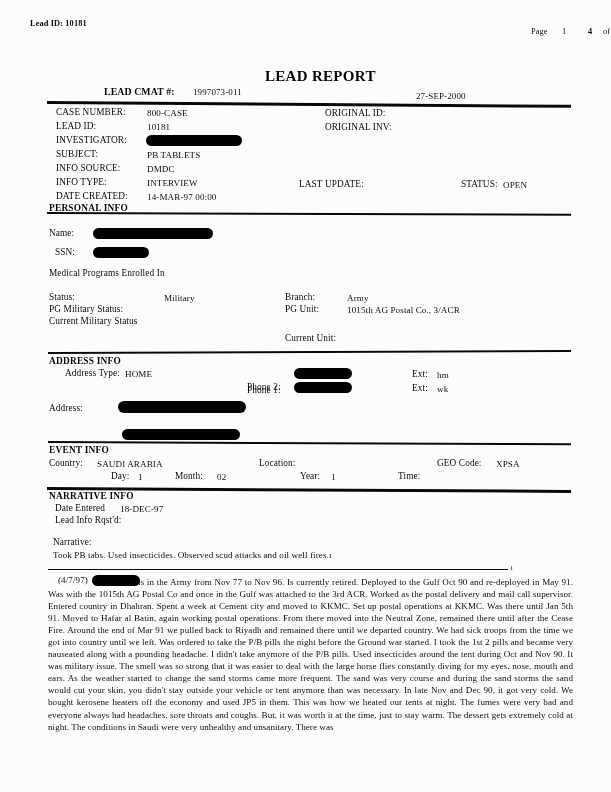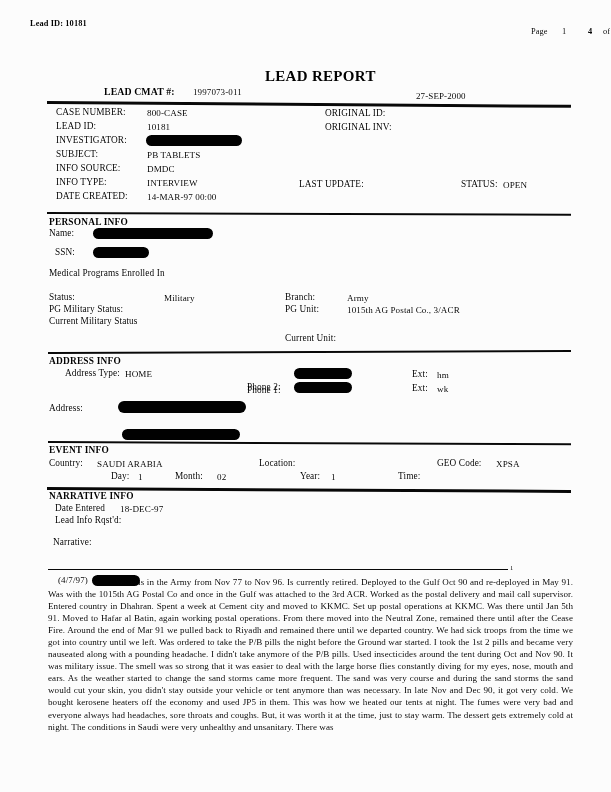--- a/index.html
+++ b/index.html
@@ -117,21 +117,21 @@
   <div class="t val" style="left:420px; top:124px;"></div>
 
   <div class="t lbl" style="left:299px; top:180px;">LAST UPDATE:</div>
   <div class="t val" style="left:392px; top:181px;"></div>
 
   <div class="t lbl" style="left:461px; top:180px;">STATUS:</div>
   <div class="t val" style="left:503px; top:181px;">OPEN</div>
 
   <div class="rule" style="left:47px; top:212px; width:524px; height:1.5px; transform:rotate(0.18deg);"></div>
 
-  <div class="t sec" style="left:49px; top:218px;">PERSONAL INFO</div>
+  <div class="t sec" style="left:49px; top:204px;">PERSONAL INFO</div>
 
   <div class="t lbl" style="left:49px; top:229px;">Name:</div>
   <div class="redact" style="left:93px; top:228px; width:120px; height:11px;"></div>
 
   <div class="t lbl" style="left:55px; top:248px;">SSN:</div>
   <div class="redact" style="left:93px; top:247px; width:56px; height:11px;"></div>
 
   <div class="t lbl" style="left:49px; top:269px;">Medical  Programs Enrolled In</div>
 
   <div class="t lbl" style="left:49px; top:293px;">Status:</div>
@@ -203,20 +203,21 @@
 
   <div class="t sec" style="left:49px; top:492px;">NARRATIVE INFO</div>
 
   <div class="t lbl" style="left:55px; top:504px;">Date Entered</div>
   <div class="t val" style="left:120px; top:505px;">18-DEC-97</div>
 
   <div class="t lbl" style="left:55px; top:516px;">Lead Info Rqst'd:</div>
   <div class="t val" style="left:140px; top:517px;"></div>
 
   <div class="t lbl" style="left:53px; top:538px;">Narrative:</div>
+  <div class="t val" style="left:53px; top:551px;">Took PB tabs. Used insecticides. Observed scud attacks and oil well fires.ı</div>
 
   <div class="rule" style="left:48px; top:569px; width:460px; height:1px;"></div>
   <div class="t" style="left:510px; top:565px; font-size:6.5px;">1</div>
 
   <div class="t" style="left:58px; top:576px; font-size:9.05px;">(4/7/97)</div>
   <div class="redact" style="left:92px; top:575px; width:48px; height:11px;"></div>
 
   <div class="narrative" style="left:48px; top:576px; width:525px;">
     <span style="visibility:hidden;">(4/7/97)&nbsp;&nbsp;&nbsp;&nbsp;&nbsp;&nbsp;&nbsp;&nbsp;&nbsp;&nbsp;&nbsp;&nbsp;</span><span>- Vet was in the Army from Nov 77 to Nov 96.  Is currently retired.  Deployed to the Gulf Oct 90 and re-deployed in May 91.  Was with the 1015th AG Postal Co and once in the Gulf was attached to the 3rd ACR.  Worked as the postal delivery and mail call supervisor.  Entered country in Dhahran.  Spent a week at Cement city and moved to KKMC.  Set up postal operations at KKMC.  Was there until Jan 5th 91.  Moved to Hafar al Batin, again working postal operations.  From there moved into the Neutral Zone, remained there until after the Cease Fire.  Around the end of Mar 91 we pulled back to Riyadh and remained there until we departed country.  We had sick troops from the time we got into country until we left.  Was ordered to take the P/B pills the night before the Ground war started.  I took the 1st 2 pills and became very nauseated along with a pounding headache.  I didn't take anymore of the P/B pills.  Used insecticides around the tent during Oct and Nov 90.  It was military issue.  The smell was so strong that it was easier to deal with the large horse flies constantly diving for my eyes, nose, mouth and ears.  As the weather started to change the sand storms came more frequent.  The sand was very course and during the sand storms the sand would cut your skin, you didn't stay outside your vehicle or tent anymore than was necessary.  In late Nov and Dec 90, it got very cold.  We bought kerosene heaters off the economy and used JP5 in them.  This was how we heated our tents at night.  The fumes were very bad and everyone always had headaches, sore throats and coughs.  But, it was worth it at the time, just to stay warm.  The dessert gets extremely cold at night.  The conditions in Saudi were very unhealthy and unsanitary.  There was</span>
   </div>

